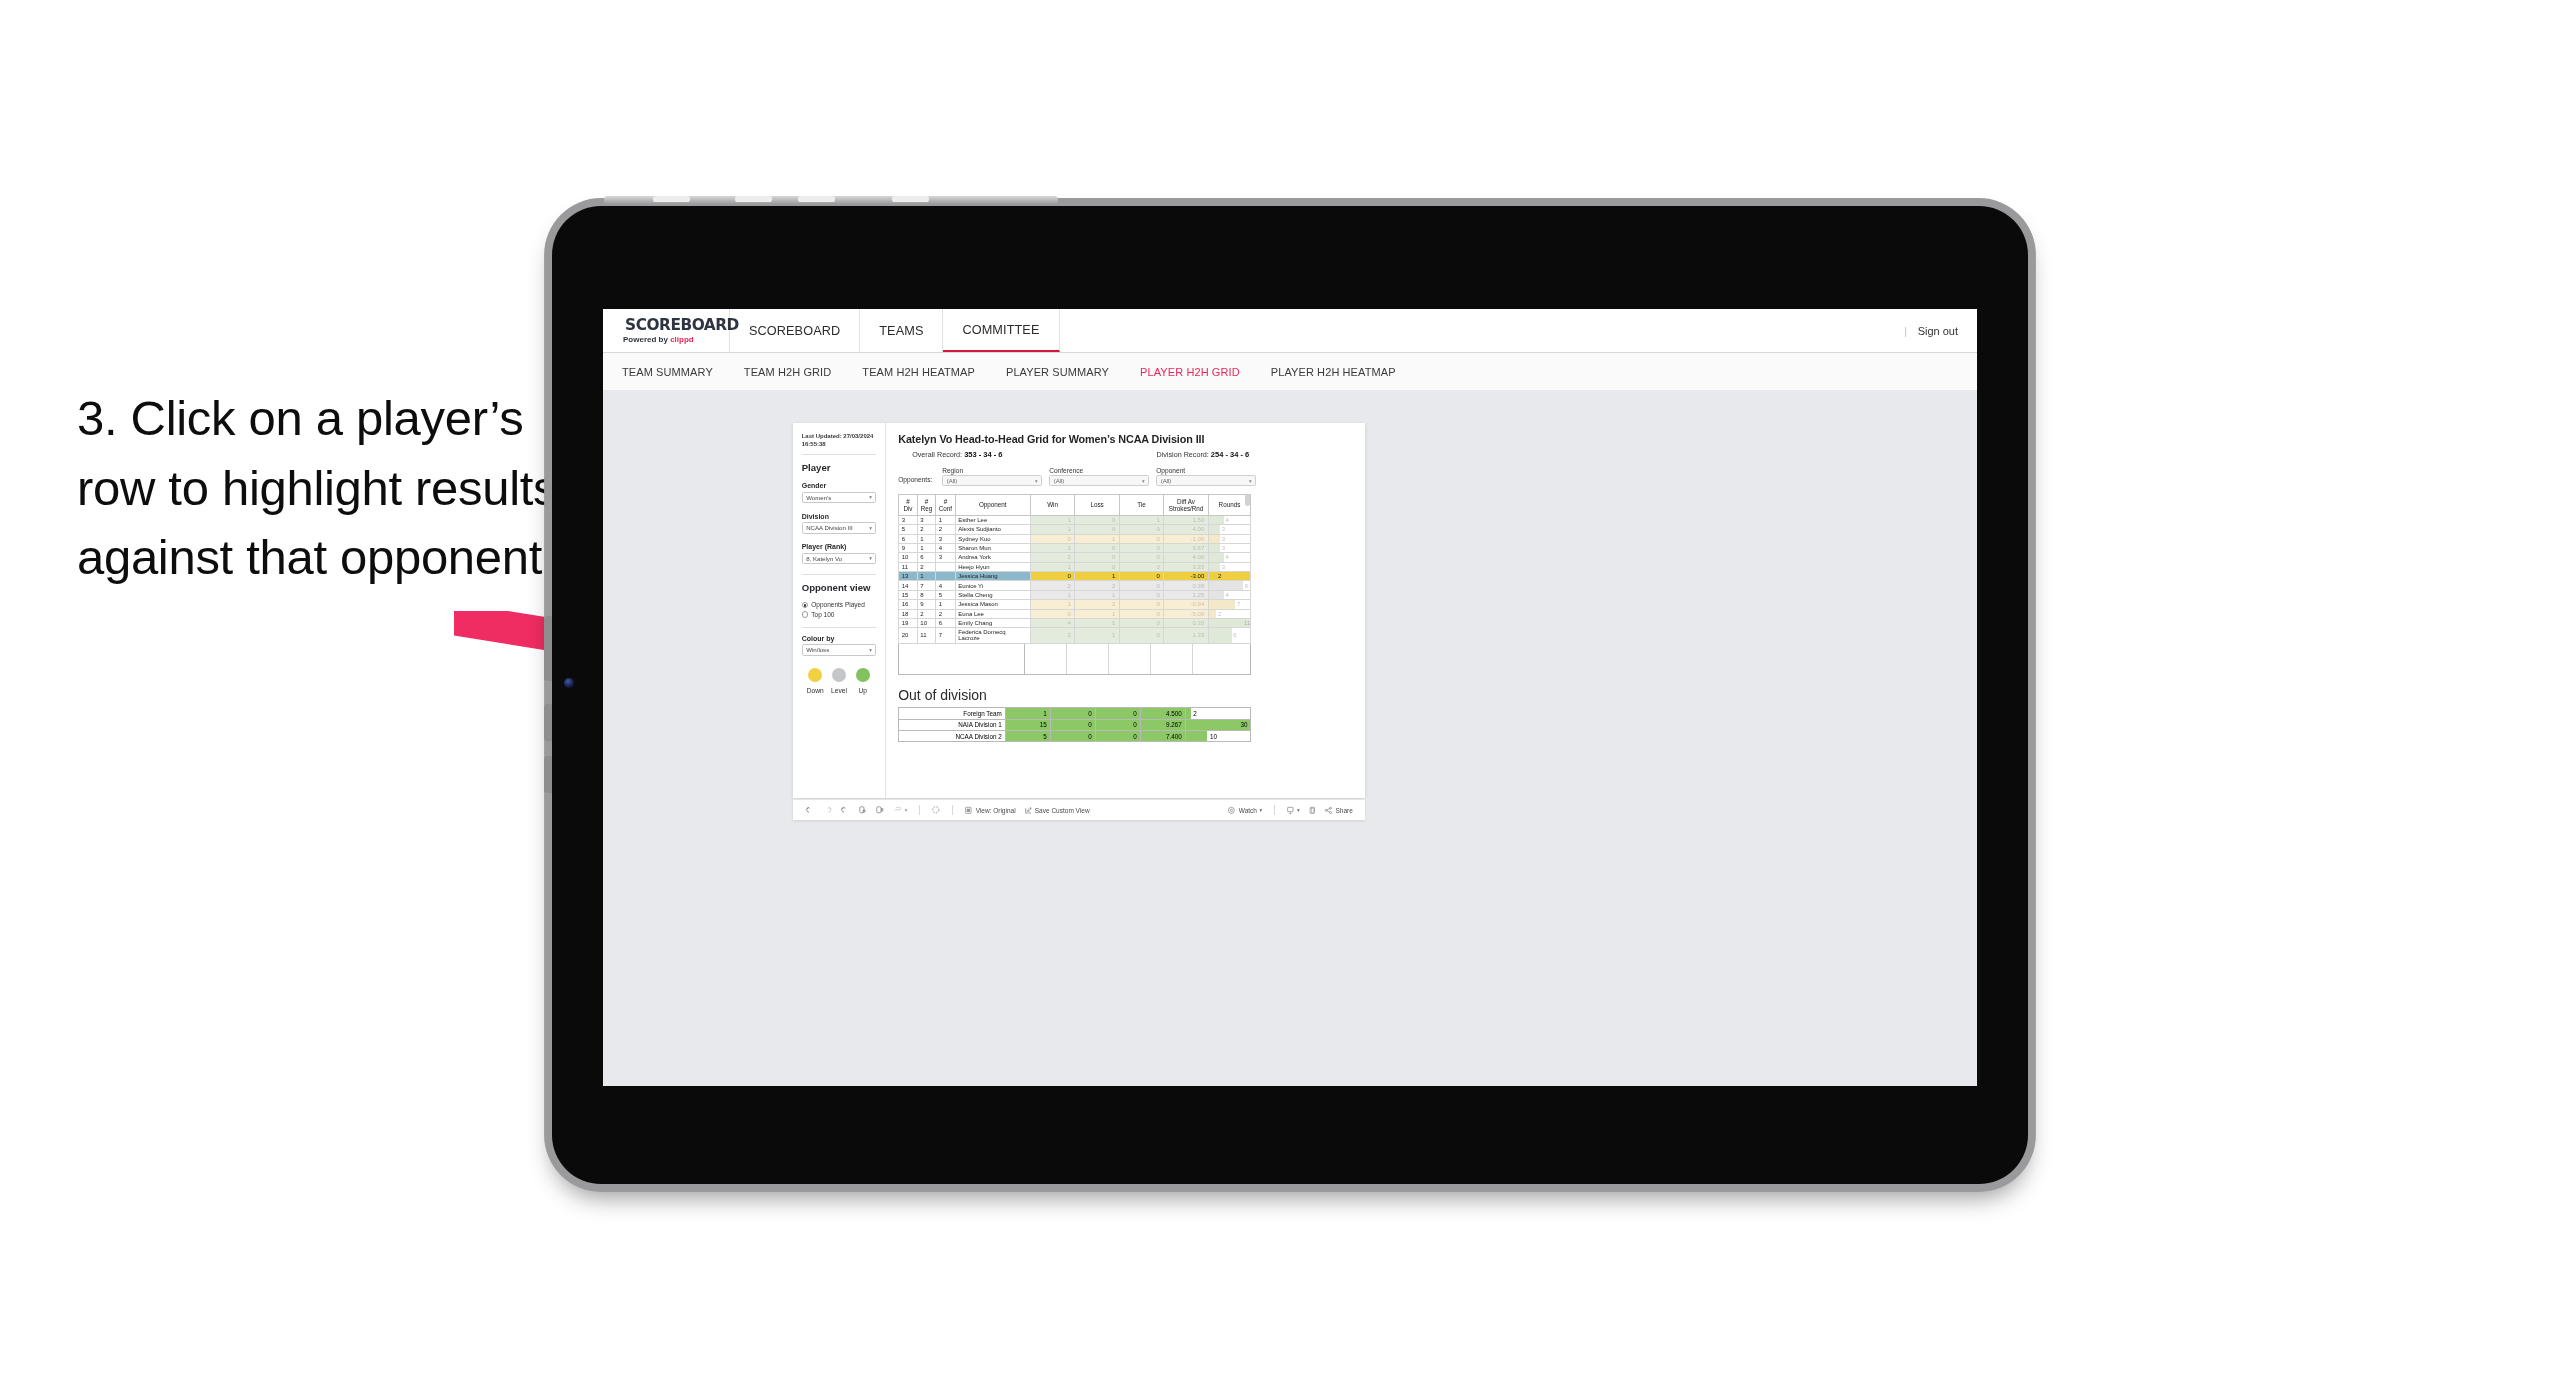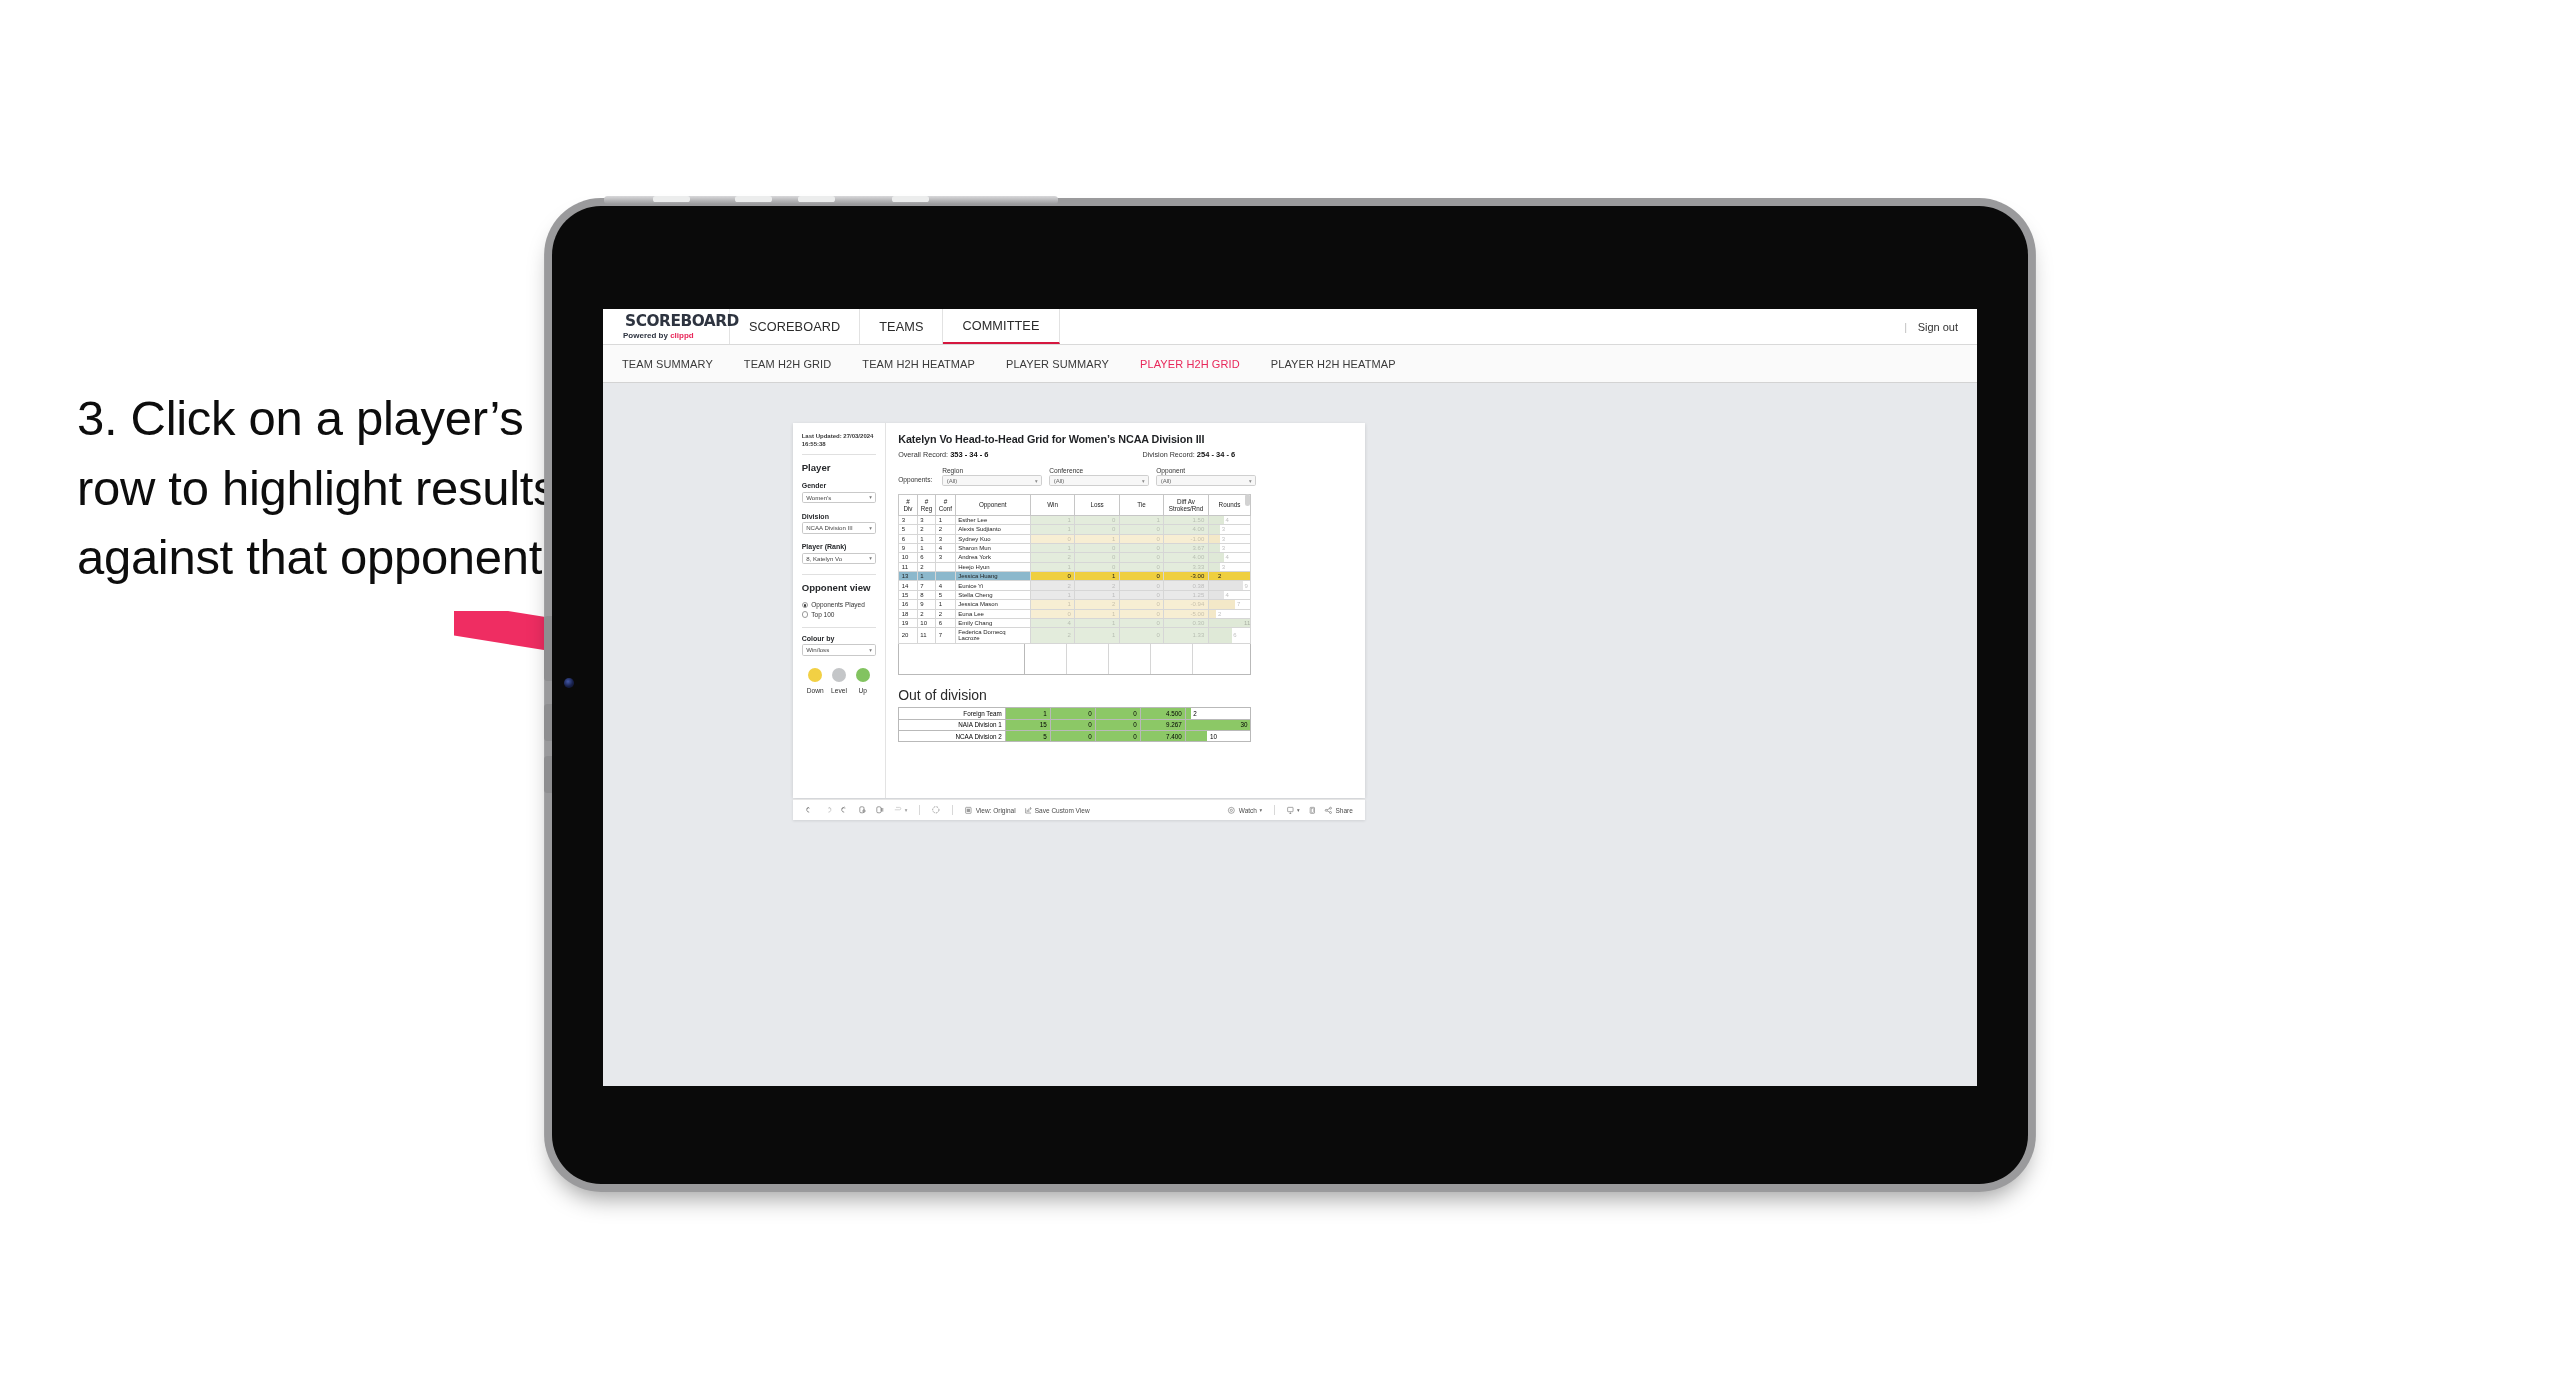--- a/index.html
+++ b/index.html
@@ -36,21 +36,21 @@
   .btn-c{ position:absolute; left:-7.9px; top:550px; width:7.9px; height:37px; background:#8e8e90; border-radius:3.5px 0 0 3.5px;}
   .cam { position:absolute; left:12.2px; top:472px; width:9.6px; height:9.6px; border-radius:50%;
          background:radial-gradient(circle at 40% 35%, #4358a8 0%, #17204a 55%, #0b0d1c 100%);}
 
   .screen {
     position:absolute; left:51px; top:103px; right:51px; bottom:98px;
     background:#e7e9ec; overflow:hidden;
   }
 
   
-  .topbar{ height:36px; background:#fff; display:flex; align-items:stretch;
+  .topbar{ height:44px; background:#fff; display:flex; align-items:stretch;
            border-bottom:0.9px solid #d9d9d9; }
   .brand{ width:127px; display:flex; flex-direction:column; justify-content:center;
           padding-left:20px; border-right:0.9px solid #e2e2e2;}
   .brand-name{ font-family:"DejaVu Sans", sans-serif; font-weight:bold; font-size:16px;
                letter-spacing:-0.5px; color:#2e3440; line-height:1; transform:scaleX(.96);}
   .brand-sub{ font-size:8px; color:#2e3440; margin-top:2.6px; font-weight:bold;}
   .brand-sub b{ color:#e8275a; }
   .navitem{ display:flex; align-items:center; padding:0 19px; font-size:12.7px; color:#2b2b2b;
             border-right:0.9px solid #e2e2e2; letter-spacing:0.1px; }
   .navitem.active{ border-bottom:2.6px solid #d5173f; }
@@ -87,21 +87,21 @@
   .rdot.on::after{ content:""; position:absolute; left:1.2px; top:1.2px; width:2.6px; height:2.6px;
                    border-radius:50%; background:#3a3a3a;}
   .legend{ display:flex; justify-content:space-between; padding:0 1.7px; margin-top:12.2px;}
   .lg{ text-align:center; width:26px;}
   .lgdot{ width:14px; height:14px; border-radius:50%; margin:0 auto 5.2px;}
   .lg span{ font-size:6.6px; color:#2c2c2c;}
 
   
   .main{ flex:1; padding:9.6px 12.2px 0 12.2px; position:relative; background:#fff; }
   .vtitle{ font-size:10.8px; font-weight:bold; color:#1f2124; letter-spacing:-0.1px;}
-  .recs{ display:flex; margin-top:5.2px; font-size:7.2px; color:#333; }
+  .recs{ display:flex; margin-top:5.2px; font-size:7.2px; color:#333;margin-left:14px; }
   .recs .r2{ margin-left:154px; }
   .recs b{ font-weight:bold; color:#111; font-size:7.5px; }
 
   .filters{ display:flex; align-items:flex-end; margin-top:7.9px; gap:7px;}
   .flabel{ font-size:6.6px; color:#333; padding-bottom:2.6px; width:37px;}
   .fgrp{ width:100px;}
   .fgrp h5{ font-size:6.6px; color:#333; font-weight:400; margin-bottom:1.7px;}
   .fsel{ height:10.5px; border:0.9px solid #cfcfcf; background:#f7f7f7; border-radius:1.7px;
          display:flex; align-items:center; padding:0 3.5px; font-size:6px; color:#666;
          position:relative;}

